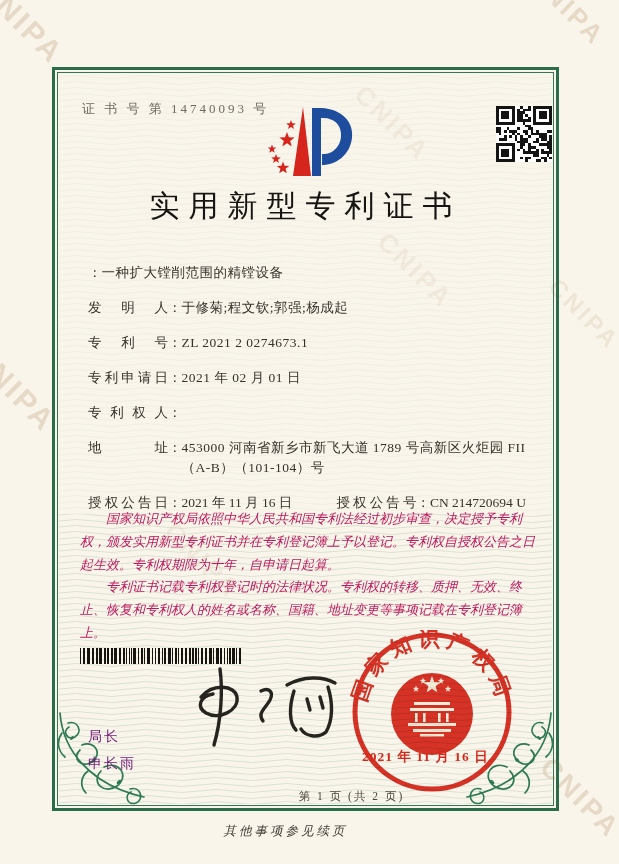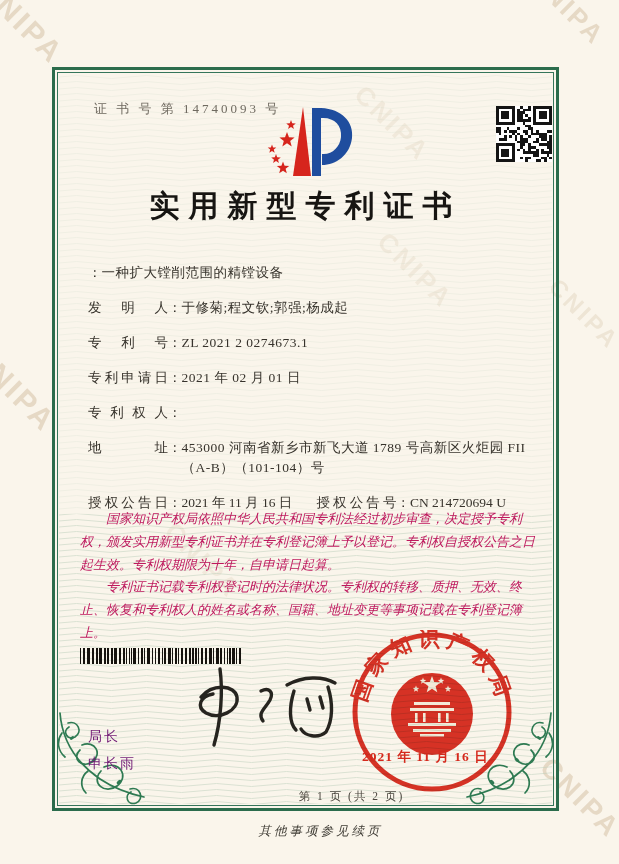--- a/index.html
+++ b/index.html
@@ -17,56 +17,56 @@
   .frame{position:absolute;left:52px;top:67px;width:501px;height:738px;
          border:3px solid #2b6c4c;}
   .frame-inner{position:absolute;left:2px;top:2px;right:2px;bottom:2px;
                border:1px solid #35755a;}
   .guilloche{position:absolute;left:4px;top:4px;}
   .flourish{position:absolute;bottom:2px;}
   .flourish.fl-right{right:2px;}
   .flourish.fl-left{left:2px;transform:scaleX(-1);}
 
   
-  .cert-no{position:absolute;left:94px;top:100px;font-size:13px;color:#6f6a60;
+  .cert-no{position:absolute;left:82px;top:100px;font-size:13px;color:#6f6a60;
            letter-spacing:3px;}
   .logo{position:absolute;left:262px;top:102px;}
   .qr{position:absolute;left:496px;top:106px;}
   .title{position:absolute;left:52px;top:186px;width:507px;text-align:center;
-         font-size:30px;font-weight:bold;letter-spacing:9px;color:#171512;}
+         font-size:30px;font-weight:normal;letter-spacing:9px;color:#171512;}
 
   
   .fields{position:absolute;left:88px;top:263px;width:442px;font-size:13.5px;
           color:#37332c;}
   .frow{margin-bottom:15px;line-height:20px;display:flex;align-items:flex-start;}
   .flabel{display:inline-block;width:80px;flex:0 0 80px;text-align:justify;
           text-align-last:justify;}
   .fcolon{flex:0 0 auto;}
   .fvalue{flex:1 1 auto;letter-spacing:.5px;}
-  .frow-pair .pair2{margin-left:24px;display:flex;}
+  .frow-pair .pair2{margin-left:44px;display:flex;}
   .frow-pair .flabel2{display:inline-block;}
 
   
   .body-text{position:absolute;left:80px;top:508px;width:458px;font-size:13px;
              line-height:1.75;color:#be185d;font-style:italic;}
   .body-text p{margin:0;text-indent:2em;}
 
   
   .barcode{position:absolute;left:80px;top:648px;}
   .signer{position:absolute;left:88px;top:723px;font-size:14px;color:#701a75;
           letter-spacing:2px;line-height:27px;}
   .signature{position:absolute;left:175px;top:663px;}
   .seal{position:absolute;left:350px;top:630px;mix-blend-mode:multiply;opacity:.95;}
   .seal-date{position:absolute;left:362px;top:748px;font-size:13.5px;color:#d5291c;
              font-weight:bold;letter-spacing:1px;}
 
   .page-info{position:absolute;left:52px;top:789px;width:599px;text-align:center;
              font-size:11.5px;color:#4a463e;letter-spacing:2px;}
   .footer-note{position:absolute;left:0;top:823px;width:571px;text-align:center;
-               font-size:12.5px;color:#3f3c35;font-style:italic;letter-spacing:3px;padding-left:35px;}
+               font-size:12.5px;color:#3f3c35;font-style:italic;letter-spacing:3px;}
 </style>
 </head>
 <body>
 
 <div class="page">
 
   <div class="wm" style="left:-32px;top:4px;font-size:30px;">CNIPA</div>
   <div class="wm" style="left:520px;top:-8px;font-size:26px;">CNIPA</div>
   <div class="wm" style="left:-40px;top:372px;font-size:30px;">CNIPA</div>
   <div class="wm" style="left:540px;top:300px;font-size:24px;color:rgba(198,172,138,.22);">CNIPA</div>

